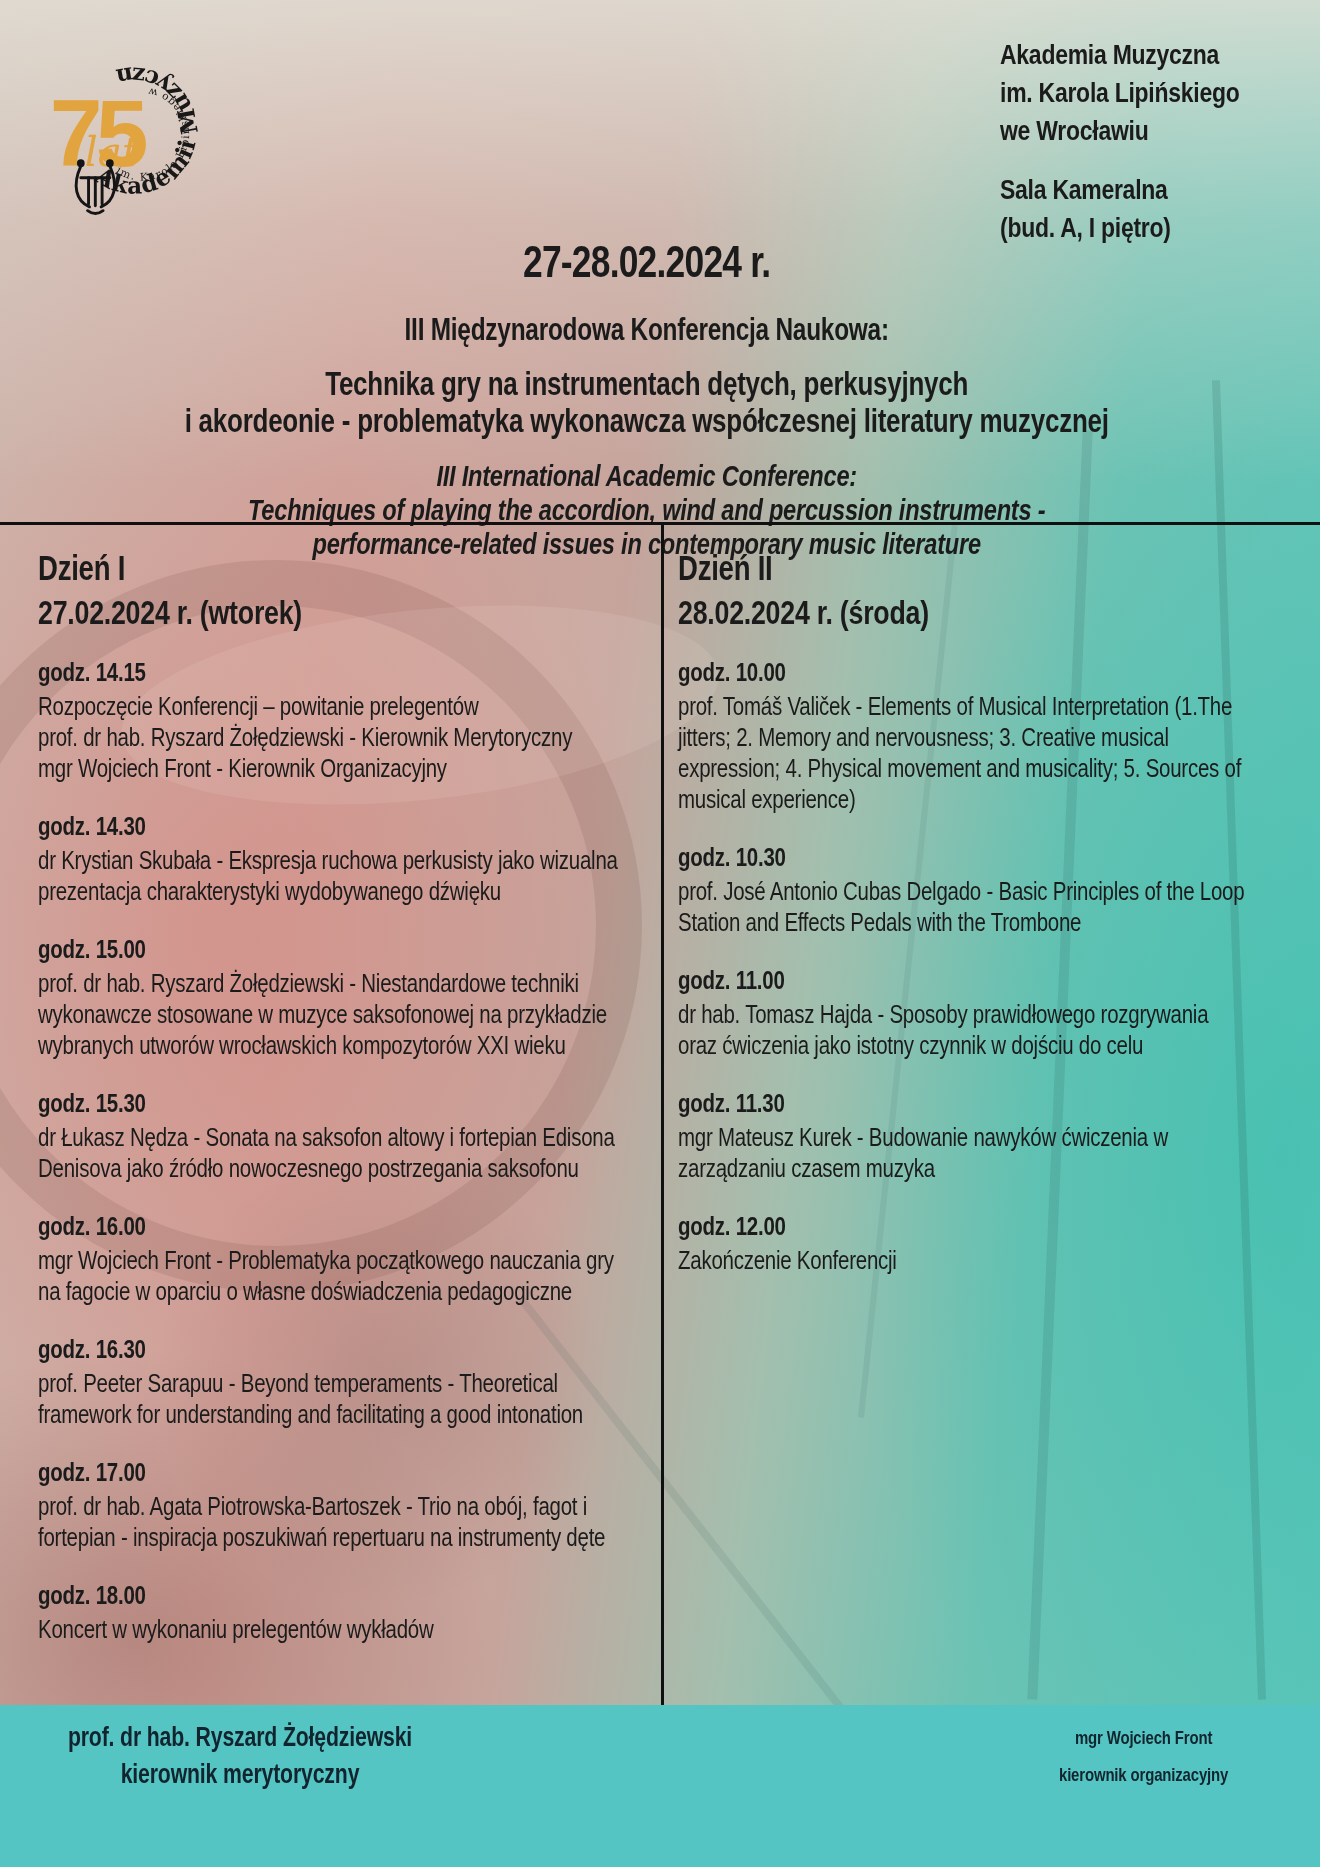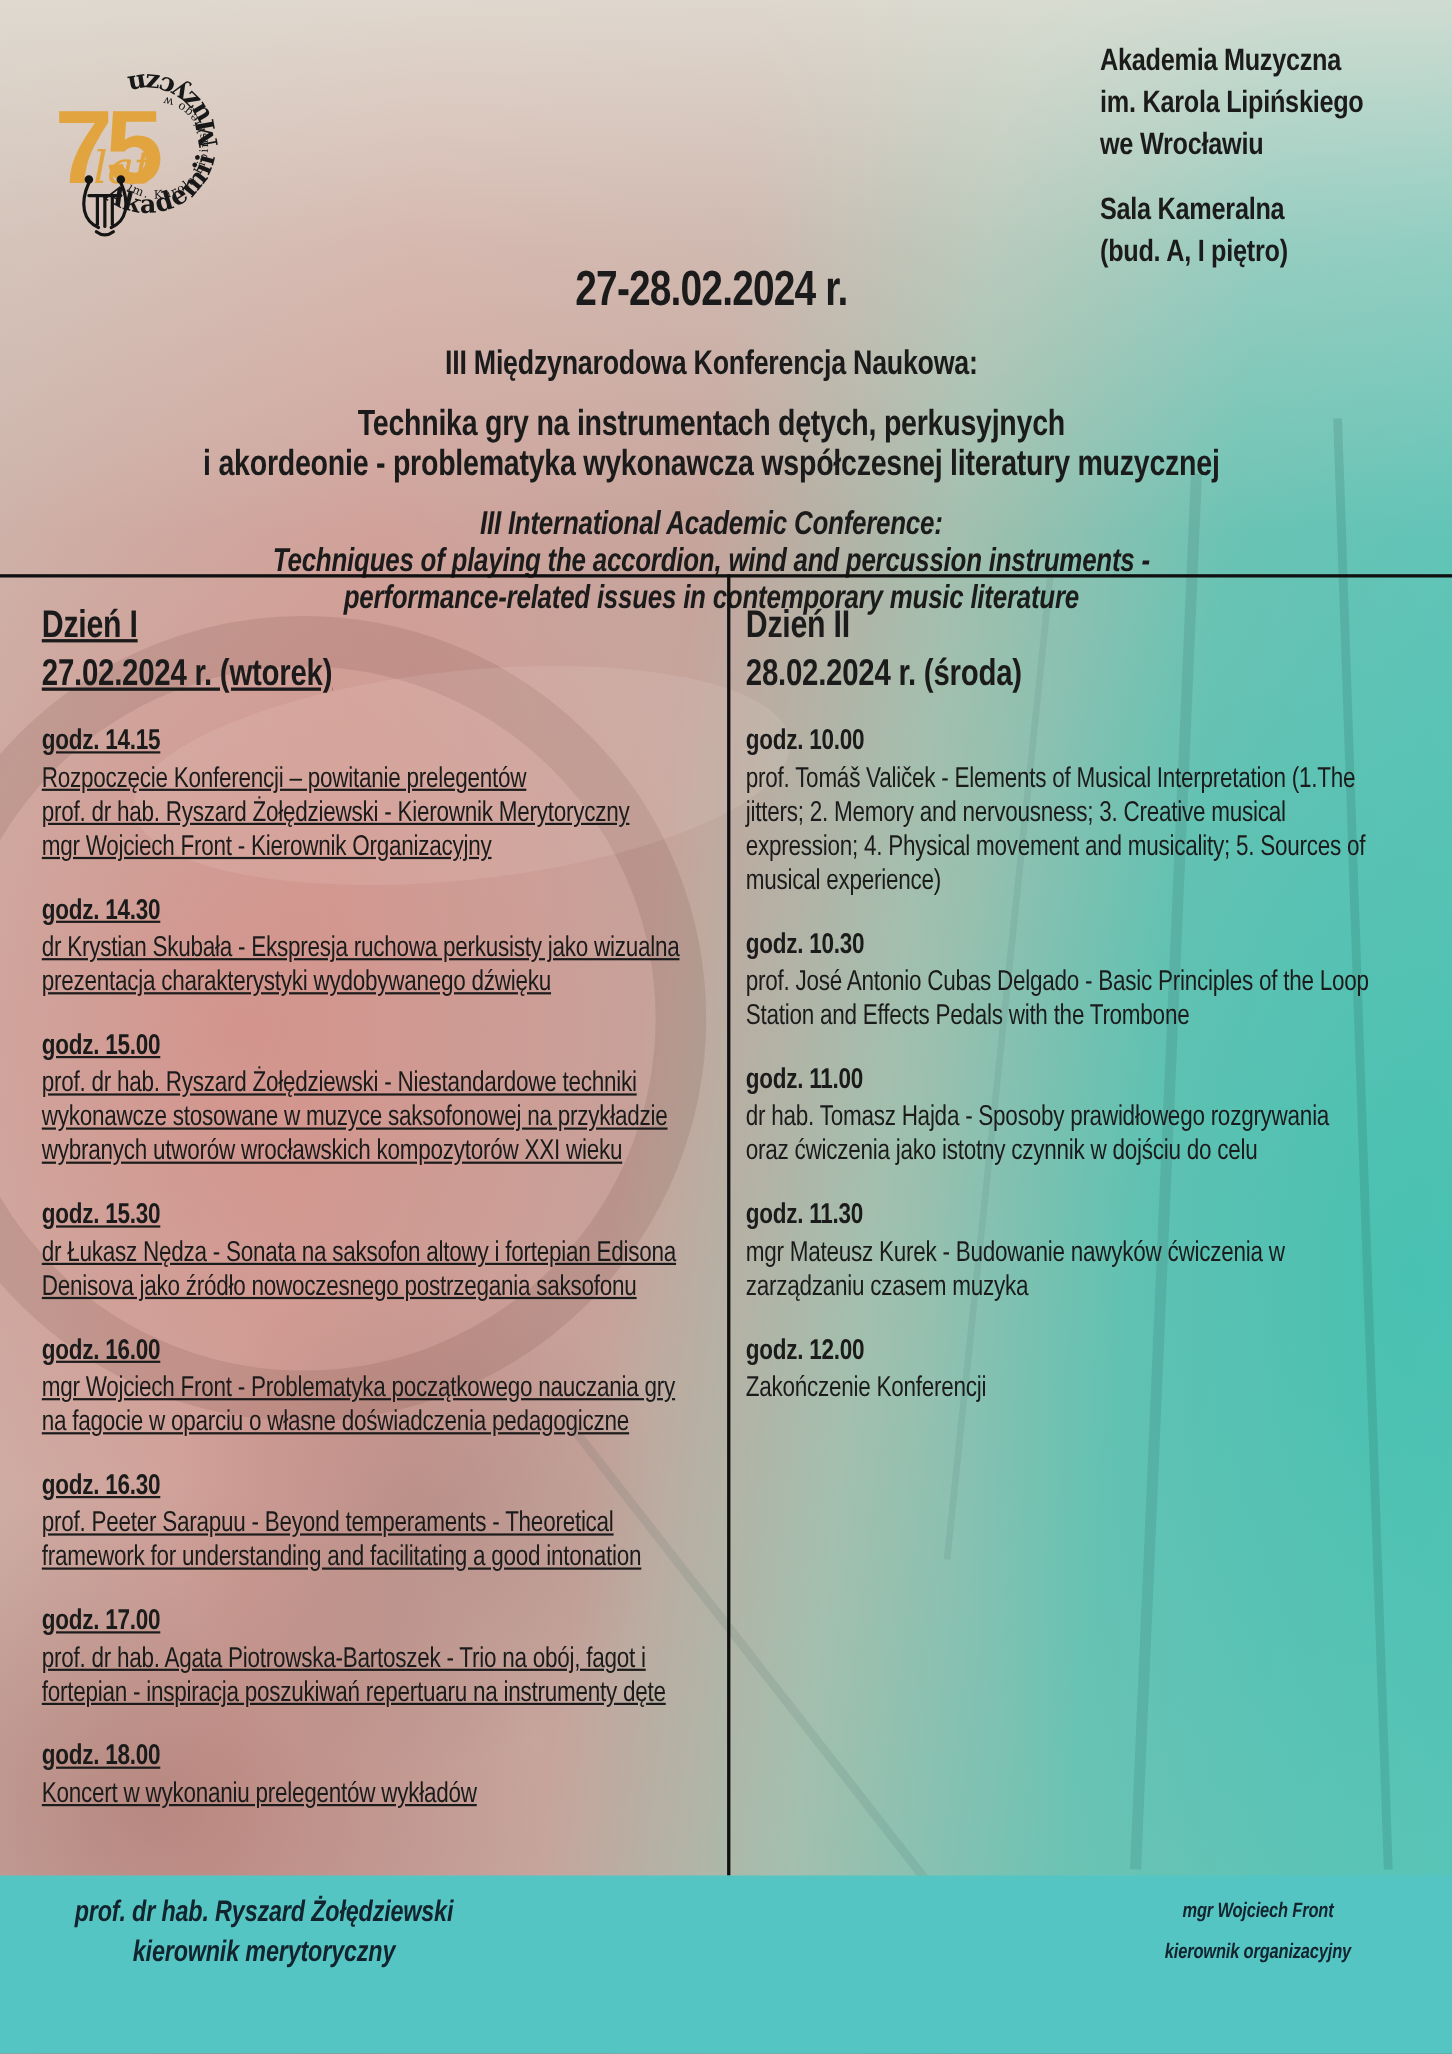--- a/index.html
+++ b/index.html
@@ -33,31 +33,31 @@
   .date-range{font-size:45px;font-weight:bold;letter-spacing:-1px;}
   .conf-pl{font-size:31px;font-weight:bold;margin-top:24px;}
   .title-pl{font-size:33px;font-weight:bold;line-height:37px;margin-top:17px;}
   .conf-en-block{font-size:30px;font-weight:bold;font-style:italic;line-height:34px;margin-top:20px;}
 
   .h-divider{position:absolute;left:0;top:522px;width:1320px;height:3px;background:#101010;}
   .v-divider{position:absolute;left:661px;top:522px;width:3px;height:1183px;background:#101010;}
 
   .schedule{position:absolute;left:0;top:525px;width:1320px;height:1180px;display:flex;}
   .col{box-sizing:border-box;}
-  .col1{width:662px;padding:20px 30px 0 38px;text-decoration:underline;}
+  .col1{width:662px;padding:20px 30px 0 38px;}
   .col2{width:620px;padding:20px 30px 0 16px;}
   .col-inner{width:127%;transform:scaleX(0.787);transform-origin:left top;letter-spacing:-0.3px;}
   .day-title{font-size:35px;font-weight:bold;line-height:45px;}
   .day-date{font-size:34px;font-weight:bold;line-height:45px;margin-bottom:22px;}
   .event{margin-bottom:27px;}
   .event .time{font-weight:bold;font-size:26px;line-height:31px;margin-bottom:3px;}
   .event .desc{font-size:26px;line-height:31px;white-space:pre-line;}
 
   .footer{position:absolute;left:0;top:1705px;width:1320px;height:162px;background:#55c5c3;color:#12242e;}
-  .footer .blk{position:absolute;text-align:center;font-weight:bold;font-style:italic;}
+  .footer .blk{position:absolute;text-align:center;font-weight:bold;}
   .f-left{left:40px;top:14px;width:400px;font-size:27px;line-height:37px;}
   .f-right{left:964px;top:14px;width:360px;font-size:19px;line-height:37px;}
   .f-center{left:210px;top:52px;width:900px;font-size:25px;line-height:35px;}
   .blk-inner{width:127%;margin-left:-13.5%;transform:scaleX(0.787);transform-origin:center top;letter-spacing:-0.2px;}
 </style>
 </head>
 <body>
 
 <div class="poster">
 

